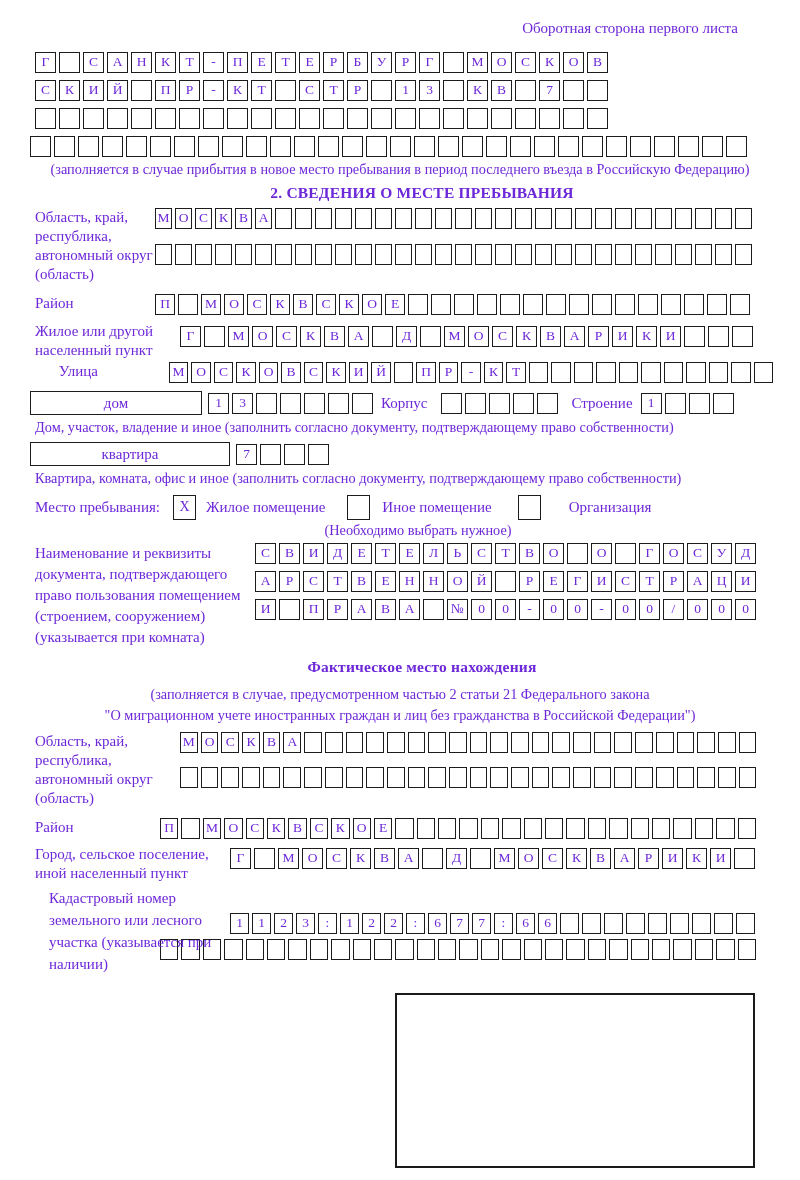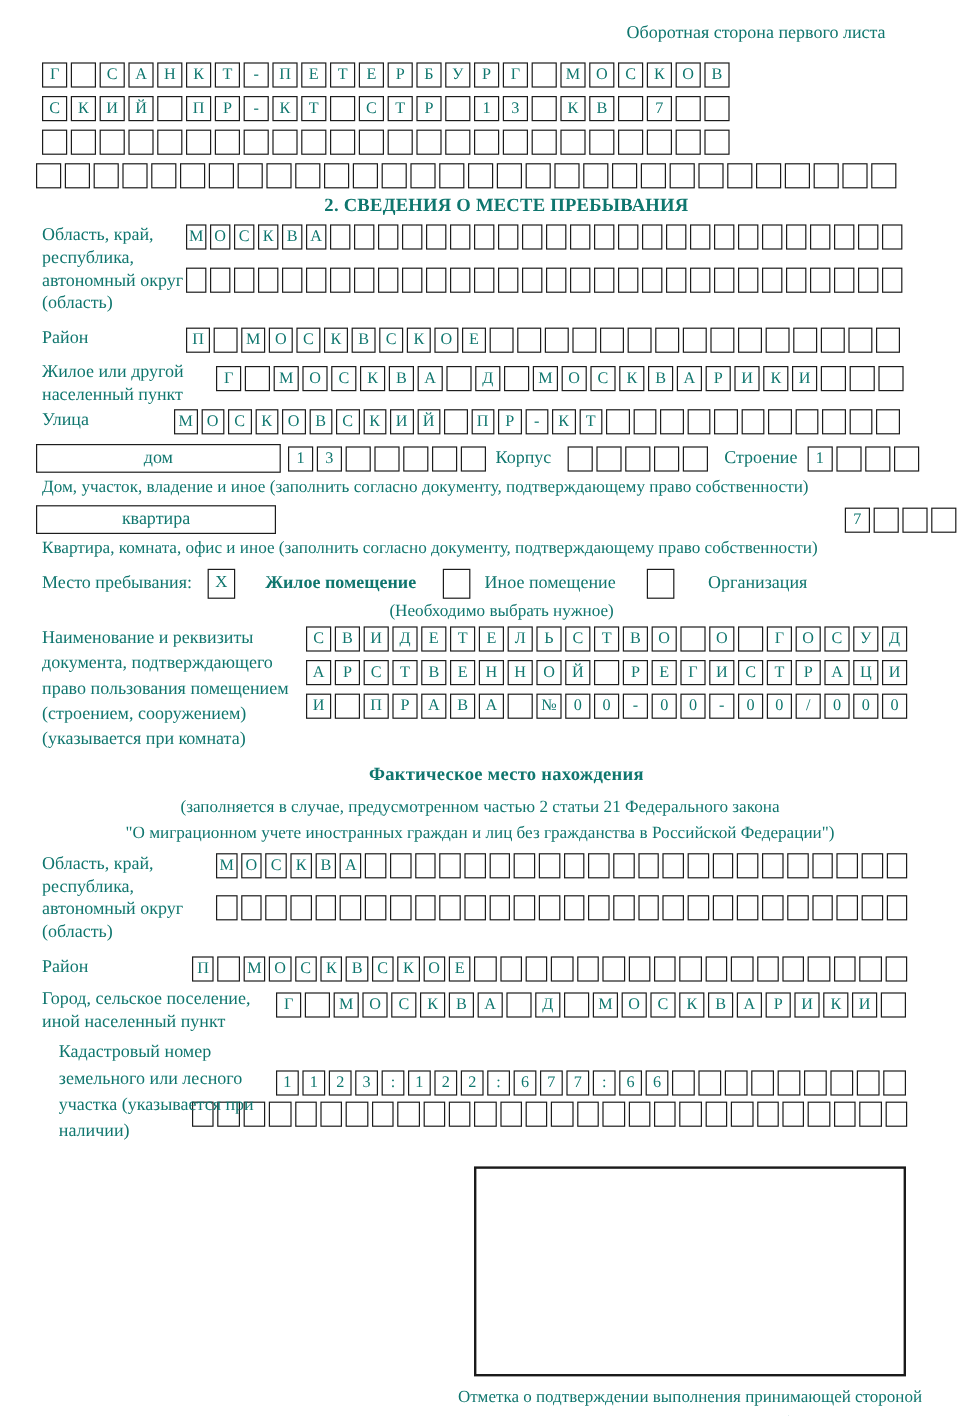--- a/index.html
+++ b/index.html
@@ -1,19 +1,19 @@
 <!DOCTYPE html>
 <html lang="ru"><head>
 <meta charset="utf-8">
 <style>
   html,body{margin:0;padding:0;background:#fff;}
   .page{
     position:relative;
     width:800px;height:1180px;
-    background:#fff;color:#0f766e;
+    background:#fff;color:#6d28d9;
     font-family:"Liberation Serif","DejaVu Serif",serif;
     overflow:hidden;
   }
   .hdr-note{font-size:15px;text-align:right;padding:20px 62px 0 0;}
   .sec-title{font-size:15.5px;font-weight:bold;text-align:center;letter-spacing:.2px;padding-left:44px;}
   .note{font-size:14.3px;}
   .center{text-align:center;}
   .flabel{font-size:15px;line-height:19px;flex:0 0 auto;}
   .frow{display:flex;margin-left:35px;}
   .grid{display:flex;height:21px;}
@@ -164,20 +164,21 @@
       <span class="cell"></span>
       <span class="cell"></span>
       <span class="cell"></span>
       <span class="cell"></span>
       <span class="cell"></span>
       <span class="cell"></span>
       <span class="cell"></span>
       <span class="cell"></span>
       <span class="cell"></span>
     </div>
+  <div class="note center" style="margin-top:4px;">(заполняется в случае прибытия в новое место пребывания в период последнего въезда в Российскую Федерацию)</div>
 
   <div class="sec-title" style="margin-top:6px;">2. СВЕДЕНИЯ О МЕСТЕ ПРЕБЫВАНИЯ</div>
 
   <div class="frow" style="margin-top:6px;">
     <div class="flabel" style="width:120px;">Область, край, республика, автономный округ (область)</div>
     <div>
       <div class="grid p20">
           <span class="cell">М</span>
           <span class="cell">О</span>
           <span class="cell">С</span>
@@ -299,21 +300,21 @@
         <span class="cell">Р</span>
         <span class="cell">И</span>
         <span class="cell">К</span>
         <span class="cell">И</span>
         <span class="cell"></span>
         <span class="cell"></span>
         <span class="cell"></span>
       </div>
   </div>
 
-  <div class="frow" style="margin-top:2px;">
+  <div class="frow" style="margin-top:2px;justify-content:center;">
     <div class="flabel" style="width:110px;">Улица</div>
     <div class="grid p225">
         <span class="cell">М</span>
         <span class="cell">О</span>
         <span class="cell">С</span>
         <span class="cell">К</span>
         <span class="cell">О</span>
         <span class="cell">В</span>
         <span class="cell">С</span>
         <span class="cell">К</span>
@@ -333,21 +334,21 @@
         <span class="cell"></span>
         <span class="cell"></span>
         <span class="cell"></span>
         <span class="cell"></span>
         <span class="cell"></span>
         <span class="cell"></span>
       </div>
   </div>
 
   <div style="display:flex;align-items:center;margin:8px 0 0 30px;">
-    <div class="lblbox" style="width:204px;">дом</div>
+    <div class="lblbox" style="width:172px;">дом</div>
     <div class="grid p24" style="margin-left:6px;">
         <span class="cell">1</span>
         <span class="cell">3</span>
         <span class="cell"></span>
         <span class="cell"></span>
         <span class="cell"></span>
         <span class="cell"></span>
         <span class="cell"></span>
       </div>
     <div class="flabel" style="padding:0 14px 0 5px;">Корпус</div>
@@ -361,35 +362,35 @@
     <div class="flabel" style="padding:0 8px 0 10px;">Строение</div>
     <div class="grid p24">
         <span class="cell">1</span>
         <span class="cell"></span>
         <span class="cell"></span>
         <span class="cell"></span>
       </div>
   </div>
   <div class="note" style="margin:4px 0 0 35px;">Дом, участок, владение и иное (заполнить согласно документу, подтверждающему право собственности)</div>
 
-  <div style="display:flex;align-items:center;margin:6px 0 0 30px;justify-content:space-between;">
+  <div style="display:flex;align-items:center;margin:6px 0 0 30px;">
     <div class="lblbox" style="width:200px;">квартира</div>
     <div class="grid p24" style="margin-left:6px;">
         <span class="cell">7</span>
         <span class="cell"></span>
         <span class="cell"></span>
         <span class="cell"></span>
       </div>
   </div>
   <div class="note" style="margin:4px 0 0 35px;">Квартира, комната, офис и иное (заполнить согласно документу, подтверждающему право собственности)</div>
 
   <div style="display:flex;align-items:center;margin:8px 0 0 35px;font-size:15px;">
     <span>Место пребывания:</span>
     <span class="cbox" style="margin-left:13px;">X</span>
-    <span style="margin-left:25px;font-weight:bold;">Жилое помещение</span>
+    <span style="margin-left:10px;">Жилое помещение</span>
     <span class="cbox" style="margin-left:22px;"></span>
     <span style="margin-left:12px;">Иное помещение</span>
     <span class="cbox" style="margin-left:26px;"></span>
     <span style="margin-left:28px;">Организация</span>
   </div>
   <div class="note" style="margin-top:2px;width:740px;text-align:center;padding-left:48px;">(Необходимо выбрать нужное)</div>
 
   <div class="frow" style="margin-top:4px;">
     <div class="flabel" style="width:220px;line-height:21px;">Наименование и реквизиты документа, подтверждающего право пользования помещением (строением, сооружением) (указывается при комната)</div>
     <div>

